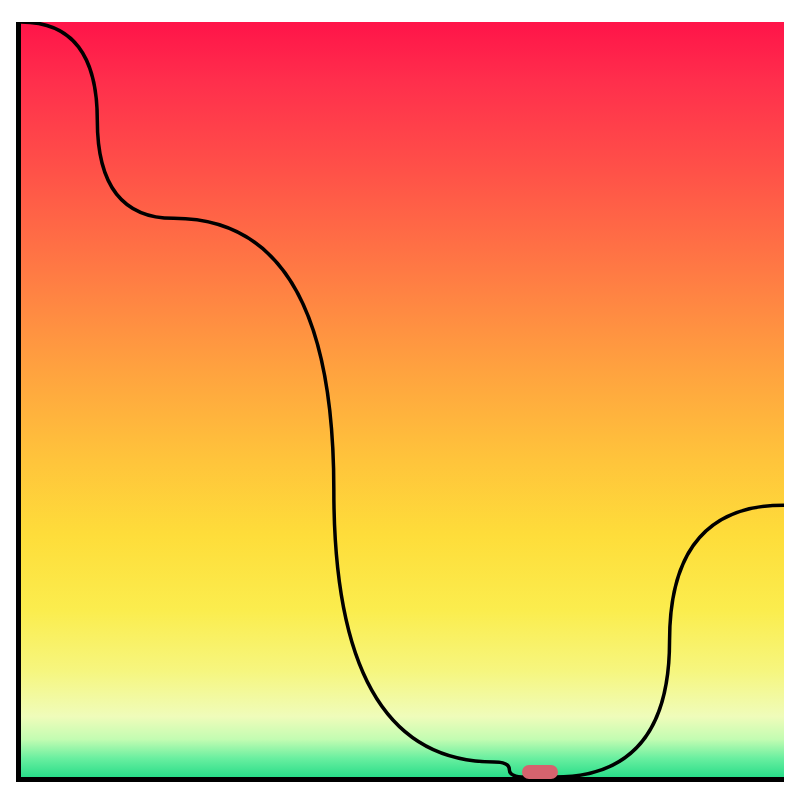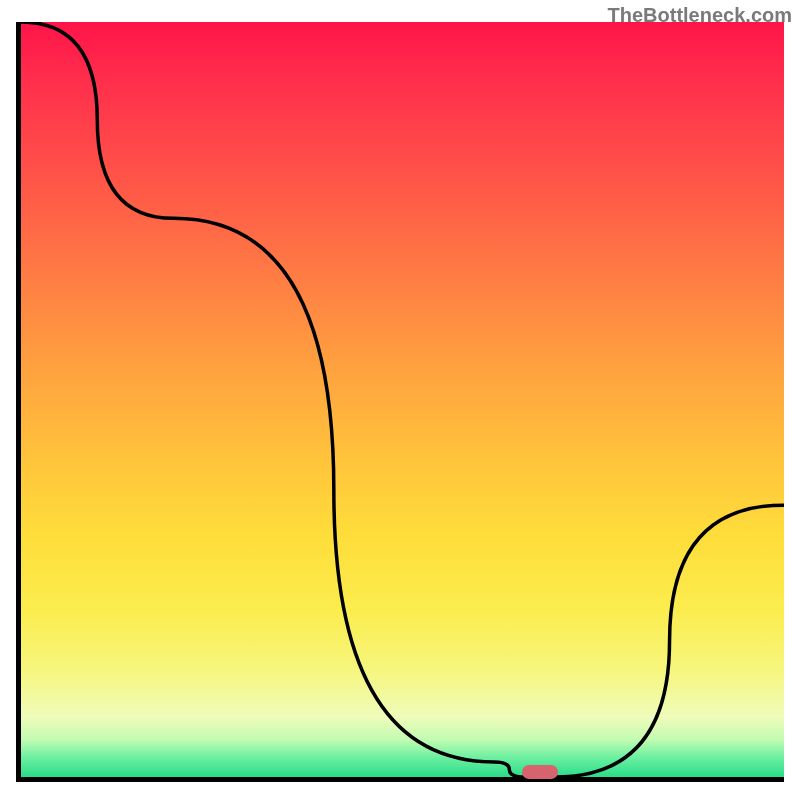--- a/index.html
+++ b/index.html
@@ -71,21 +71,20 @@
     height: 14px;
     border-radius: 7px;
     background: #d6636e;
   }
 </style>
 </head>
 <body>
 
 <div class="container">
 
-  <div class="watermark">TheBottleneck.com</div>
 
   <div class="plot-frame">
 
     <div class="gradient-area"></div>
 
     <svg class="curve" viewBox="0 0 763 755" preserveAspectRatio="none">
       <path id="curve-path" fill="none" stroke="#000" stroke-width="3.5" stroke-linecap="round" stroke-linejoin="round" d="M 0 0 Q 76.3 0, 76.3 98.14999999999998 Q 76.3 196.29999999999995, 152.6 196.29999999999995 Q 312.83 196.29999999999995, 312.83 468.09999999999997 Q 312.83 739.9, 473.06 739.9 Q 488.32000000000005 739.9, 488.32000000000005 747.45 Q 488.32000000000005 755, 503.58000000000004 755 Q 518.84 755, 518.84 755 Q 518.84 755, 534.1 755 Q 648.55 755, 648.55 619.1 Q 648.55 483.2, 763 483.2"></path>
     </svg>
 
     <div id="marker" class="marker" style="left: 500.84px; top: 743px; background: rgb(214, 99, 110);"></div>

